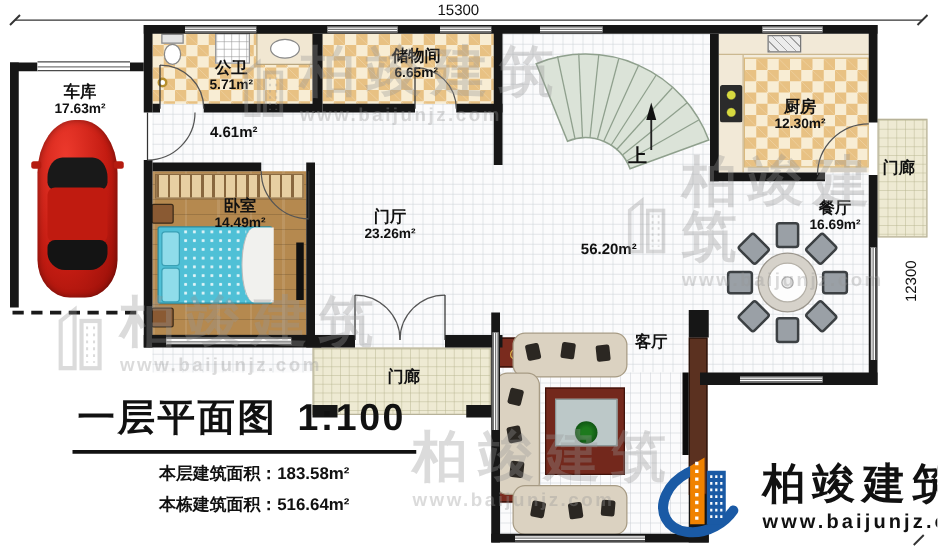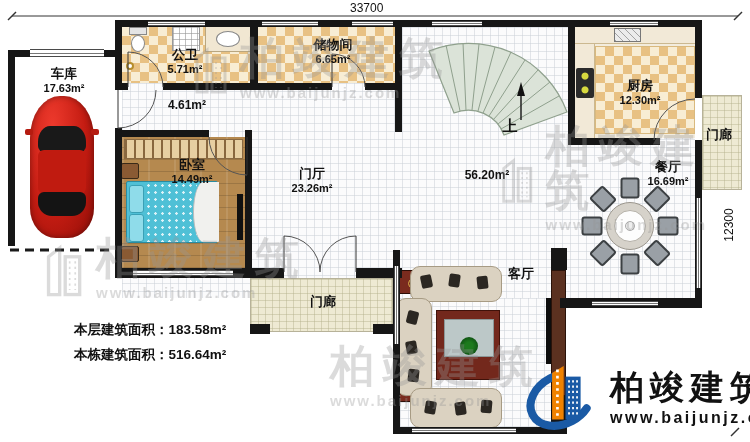--- a/index.html
+++ b/index.html
@@ -233,21 +233,21 @@
     </g>
 
     <line x1="12" y1="16" x2="738" y2="16" stroke="#333" stroke-width="1"></line>
     <line x1="8" y1="20" x2="16" y2="12" stroke="#333" stroke-width="1.5"></line>
     <line x1="734" y1="20" x2="742" y2="12" stroke="#333" stroke-width="1.5"></line>
     <line x1="731" y1="436" x2="739" y2="428" stroke="#333" stroke-width="1.5"></line>
 
     <line x1="10" y1="250" x2="118" y2="250" stroke="#1a1a1a" stroke-width="3" stroke-dasharray="9,6"></line>
   </svg>
 
-  <div class="dim" style="left:345px;top:1px;background:#fff;padding:0 5px;">33700</div>
+  <div class="dim" style="left:345px;top:1px;background:#fff;padding:0 5px;">15300</div>
   <div class="dim" style="left:712px;top:218px;transform:rotate(-90deg);transform-origin:center;">12300</div>
 
   <div class="rlabel" style="left:64px;top:80px;">
     <div class="rname">车库</div>
     <div class="rarea">17.63m²</div>
     </div>
   <div class="rlabel" style="left:185px;top:61px;">
     <div class="rname">公卫</div>
     <div class="rarea">5.71m²</div>
     </div>
@@ -270,21 +270,21 @@
     <div class="rname">厨房</div>
     <div class="rarea">12.30m²</div>
     </div>
   <div class="rlabel" style="left:668px;top:173px;">
     <div class="rname">餐厅</div>
     <div class="rarea">16.69m²</div>
     </div>
   <div class="rlabel" style="left:521px;top:274px;">
     <div class="rname">客厅</div>
     </div>
-  <div class="rlabel" style="left:487px;top:176px;">
+  <div class="rlabel" style="left:487px;top:200px;">
     <div class="rarea" style="font-size:12px;">56.20m²</div>
     </div>
   <div class="rlabel" style="left:719px;top:135px;">
     <div class="rname">门廊</div>
     </div>
   <div class="rlabel" style="left:323px;top:302px;">
     <div class="rname">门廊</div>
     </div>
   <div class="rlabel" style="left:510px;top:126px;">
     <div class="rname" style="font-size:15px;">上</div>
@@ -324,20 +324,23 @@
       </div>
     </div>
   <div class="wm" style="left:330px;top:344px;">
     <div>
         <div class="wm-big">柏竣建筑</div>
          <div class="wm-url">www.baijunjz.com</div>
       </div>
     </div>
 
   <div id="titleblock">
+    <div class="title-row">
+      <span>一层平面图</span><span class="title-scale">1:100</span>
+    </div>
     <div class="stat-row">
       <span>本层建筑面积：</span><span>183.58m²</span></div>
     <div class="stat-row">
       <span>本栋建筑面积：</span><span>516.64m²</span></div>
   </div>
 
   <div id="logo">
     <svg width="82" height="80" viewBox="0 0 92 88">
       <ellipse cx="46" cy="46" rx="36" ry="27" fill="none" stroke="#1a5aa5" stroke-width="9" transform="rotate(-28 46 46)" stroke-dasharray="130 70" stroke-dashoffset="-28" stroke-linecap="round"></ellipse>
       <polygon points="36,16 49,8 49,68 36,68" fill="#f08200"></polygon>

